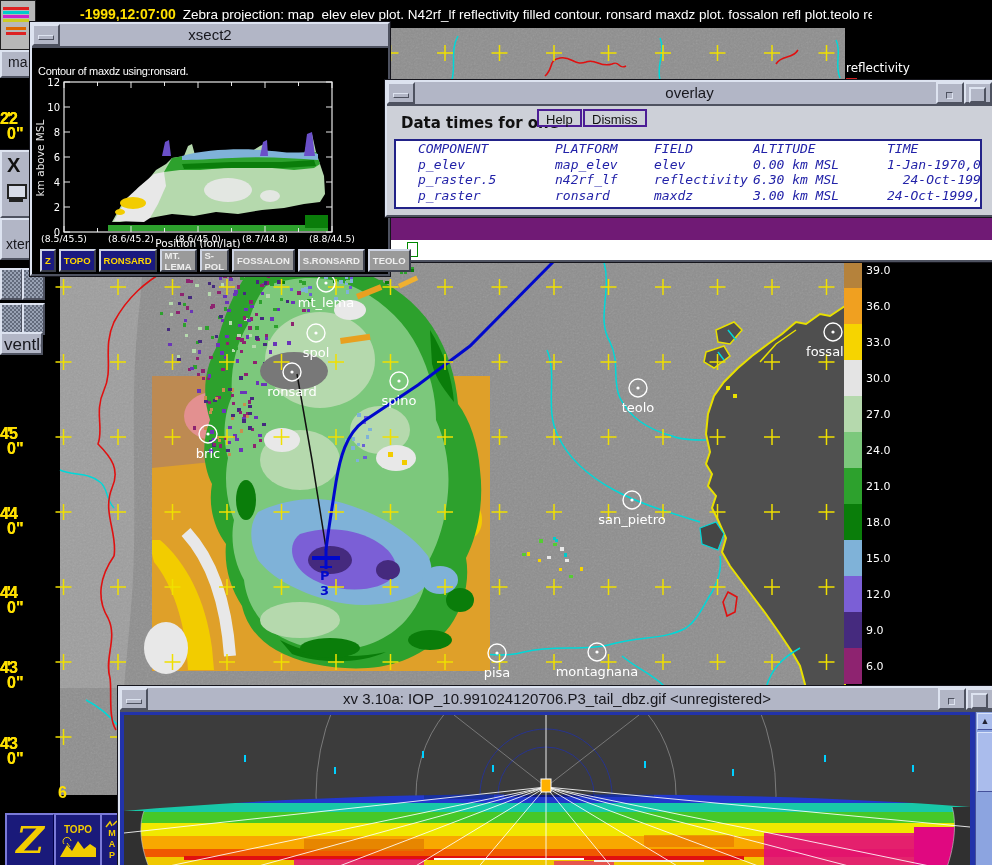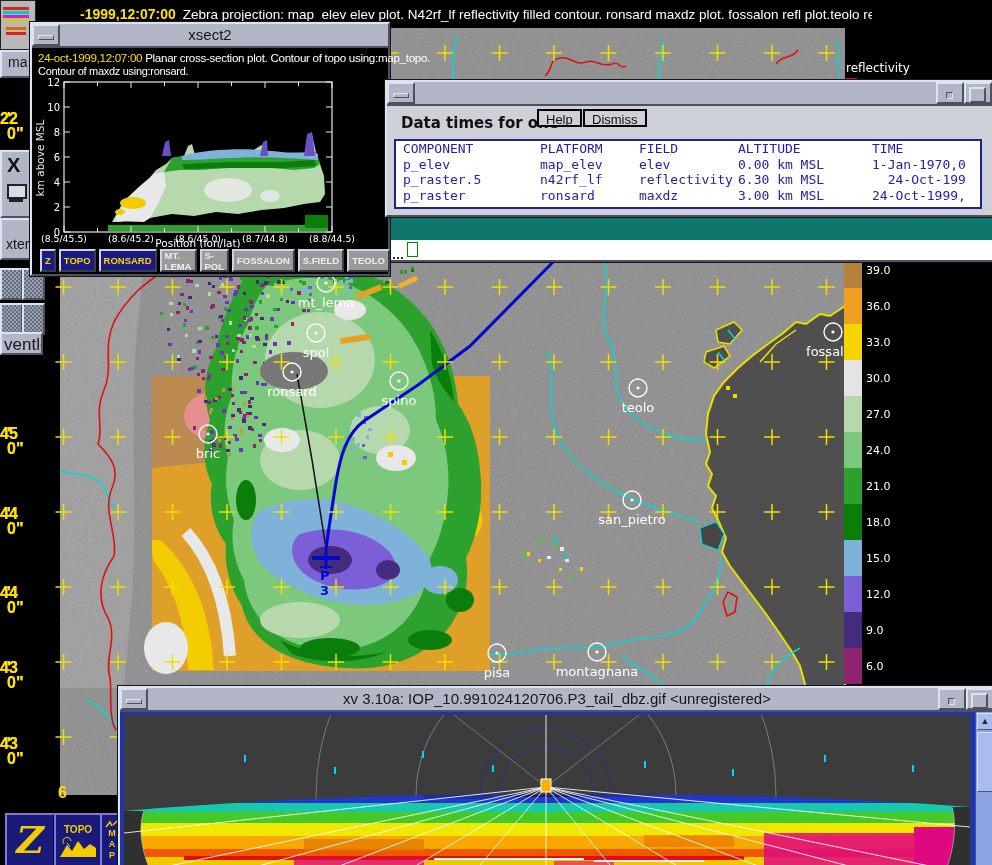--- a/index.html
+++ b/index.html
@@ -1,20 +1,20 @@
 <!DOCTYPE html>
 <html><head>
 <meta charset="utf-8">
 <style>
   html,body{margin:0;padding:0;}
   body{width:992px;height:865px;position:relative;overflow:hidden;background:#000;
        font-family:"Liberation Sans",sans-serif;}
   svg text{font-family:"DejaVu Sans",sans-serif;}
   
-  .window{position:absolute;background:#0f766e;border:2px solid;
+  .window{position:absolute;background:#701a75;border:2px solid;
           border-color:#dde3f0 #4e5260 #4e5260 #dde3f0;outline:1px solid #15151c;}
   .titlebar{position:relative;height:22px;background:#b2b6c6;display:flex;align-items:stretch;
             border-bottom:2px solid #4e5260;}
   .titletext{position:absolute;left:0;right:0;top:2px;text-align:center;font-size:15px;color:#17171d;}
   .tb-btn{width:24px;border:2px solid;border-color:#dde3f0 #4e5260 #4e5260 #dde3f0;
           background:#b2b6c6;position:relative;}
   .tb-btn.left{border-right:2px solid #4e5260;}
   .tb-min::after{content:"";position:absolute;left:4px;right:4px;top:9px;height:3px;
           border:1px solid;border-color:#dde3f0 #4e5260 #4e5260 #dde3f0;background:#b2b6c6;}
   .tb-dot::after{content:"";position:absolute;left:8px;top:8px;width:5px;height:5px;
@@ -46,28 +46,28 @@
         font-size:9.5px;font-weight:bold;padding:0 3px;
         border:2px solid;border-color:#cdd3e2 #3a3e4a #3a3e4a #cdd3e2;}
   .xbtn.on{background:#1a1a80;color:#ffd700;}
   .xbtn.off{background:#9a9a9a;color:#eee;}
   
   #overlay-win{left:385px;top:80px;width:605px;height:133px;z-index:6;}
   #overlay-win .content{position:absolute;left:0;top:24px;right:0;bottom:0;background:#cdd0d8;}
   #overlay-caption{position:absolute;left:14px;top:8px;font-size:15px;font-weight:bold;
                    font-family:"DejaVu Sans",sans-serif;color:#111;}
   .rbtn{position:absolute;top:3px;height:18px;padding:1px 7px 0;font-size:13px;color:#111;
-        background:#cdd0d8;border:2px solid #000000;}
+        background:#cdd0d8;border:2px solid #4c1d95;}
   #overlay-help{left:150px;}
   #overlay-dismiss{left:196px;}
   #overlay-table{position:absolute;left:7px;top:33px;width:584px;height:66px;background:#fff;
         border:2px solid #222288;overflow:hidden;
         font-family:"DejaVu Sans Mono",monospace;font-size:13px;line-height:15.5px;color:#2222a8;
         white-space:pre;}
-  .orow{display:grid;grid-template-columns:137px 99px 99px 134px 1fr;padding-left:7px;}
+  .orow{display:grid;grid-template-columns:137px 99px 99px 134px 1fr;padding-left:22px;font-style:italic;}
   
   #xterm-win{left:385px;top:214px;width:605px;height:44px;z-index:5;}
   #xterm-win .content{position:absolute;left:0;top:24px;right:0;bottom:0;background:#fff;}
   #xterm-cursor{position:absolute;left:20px;top:2px;width:9px;height:13px;border:1.5px solid #008800;}
   #xterm-dots{position:absolute;left:2px;bottom:1px;width:14px;border-bottom:2px dotted #333;}
   
   #xv-win{left:118px;top:686px;width:874px;height:185px;z-index:7;}
   #xv-win .content{position:absolute;left:0;top:24px;right:0;bottom:0;background:#2233aa;}
   #xv-svg{position:absolute;left:4px;top:3px;}
   #xv-scroll{position:absolute;right:0;top:0;bottom:0;width:18px;background:#8ca4e0;
@@ -644,21 +644,20 @@
       <div class="min">' 0"</div>
     </div>
   </div>
 
 <div class="window" id="xsect2">
   <div class="titlebar">
     <div class="tb-btn left tb-min"></div>
     <div class="titletext">xsect2</div>
   </div>
   <div class="content">
-    <div id="xsect-line1"><span class="d">24-oct-1999,12:07:00</span> <span class="w">Planar cross-section plot.  Contour of topo using:map_topo.</span></div>
     <div id="xsect-line2">Contour of maxdz using:ronsard.</div>
     <svg id="xsect-svg" width="356" height="170" viewBox="0 0 356 170" style="position:absolute;left:0;top:30px;">
       <g>
         <rect x="76" y="147" width="220" height="6" fill="#2da12d"></rect>
         <rect x="273" y="137" width="23" height="13" fill="#0a7d0a"></rect>
         <path d="M80,144 L90,126 L100,120 L106,110 L116,102 L124,92 L134,86 L140,80 L152,78 L156,68 L160,66 L163,77
                  L185,76 L200,78 L214,77 L228,68 L232,66 L235,77 L252,78 L262,80 L272,77 L276,60 L280,56 L284,74
                  L288,86 L292,98 L293,116 L288,124 L272,126 L252,130 L230,132 L206,136 L184,134 L162,138 L140,136
                  L118,140 L100,142 L88,144 Z" fill="#b5d9ad"></path>
         <path d="M82,143 L95,120 L108,108 L122,96 L132,94 L134,108 L126,126 L118,140 L112,144 Z" fill="#e8e8e8"></path>
@@ -724,29 +723,30 @@
           <text x="12" y="80" fill="#e8e8e8" font-size="10.5" text-anchor="middle" transform="rotate(-90 12 80)">km above MSL</text>
         </g>
     </svg>
     <div id="xsect-buttons">
         <div class="xbtn on">Z</div>
         <div class="xbtn on">TOPO</div>
         <div class="xbtn on">RONSARD</div>
         <div class="xbtn off">MT. LEMA</div>
         <div class="xbtn off">S-POL</div>
         <div class="xbtn off">FOSSALON</div>
-        <div class="xbtn off">S.FIELD</div>
+        <div class="xbtn off">S.RONSARD</div>
         <div class="xbtn off">TEOLO</div>
       </div>
   </div>
 </div>
 
 <div class="window" id="overlay-win">
   <div class="titlebar">
     <div class="tb-btn left tb-min"></div>
+    <div class="titletext">overlay</div>
     <div class="spacer"></div>
     <div class="tb-btn tb-dot"></div>
     <div class="tb-btn tb-max"></div>
   </div>
   <div class="content">
     <div id="overlay-caption">Data times for one</div>
     <button class="rbtn" id="overlay-help">Help</button>
     <button class="rbtn" id="overlay-dismiss">Dismiss</button>
     <div id="overlay-table"><div class="orow"><span>COMPONENT</span><span>PLATFORM</span><span>FIELD</span><span>ALTITUDE</span><span>TIME</span></div><div class="orow"><span>p_elev</span><span>map_elev</span><span>elev</span><span>0.00 km MSL</span><span>1-Jan-1970,0</span></div><div class="orow"><span>p_raster.5</span><span>n42rf_lf</span><span>reflectivity</span><span>6.30 km MSL</span><span>  24-Oct-199</span></div><div class="orow"><span>p_raster</span><span>ronsard</span><span>maxdz</span><span>3.00 km MSL</span><span>24-Oct-1999,</span></div></div>
   </div>

